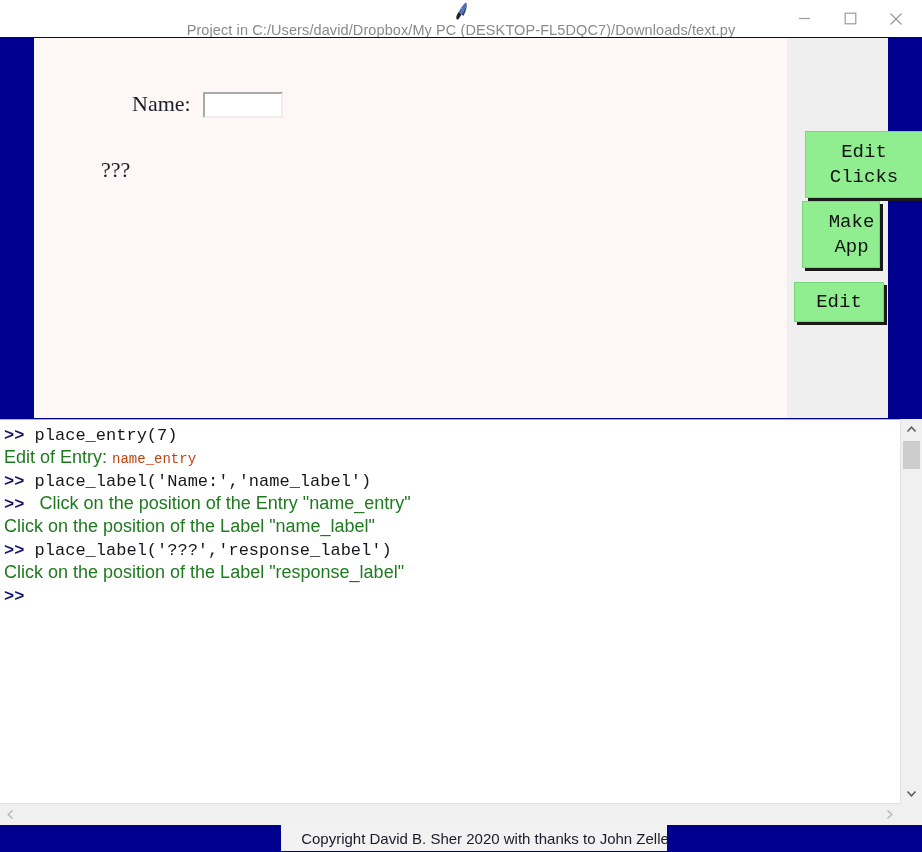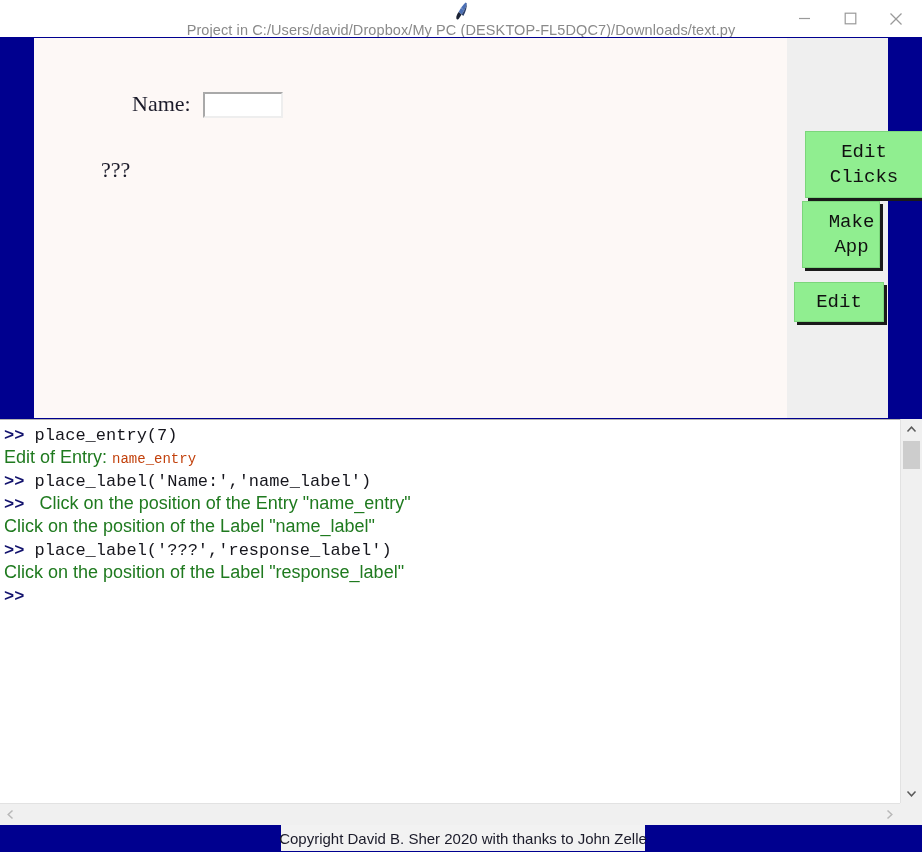--- a/index.html
+++ b/index.html
@@ -212,20 +212,21 @@
     left: 281px; top: 825px;
     width: 364px; height: 26px;
     background: #f2f2f2;
     color: #1b1b2a;
     font-family: "Liberation Sans", sans-serif;
     font-size: 15px;
     display: flex;
     align-items: center;
     justify-content: center;
     white-space: nowrap;
+    padding-left: 22px;
   }
 </style>
 </head>
 <body>
 
 <div id="titlebar">
   <div id="app-icon">
     <svg width="22" height="22" viewBox="0 0 22 22">
       <path d="M14.5 2.4 C12.6 4.2 9.4 8.2 7.6 12.1 L10.6 14.6 C13.0 11.2 15.2 6.6 15.8 3.2 Z" fill="#4a6fb5"></path>
       <path d="M15.8 3.2 C15.2 6.6 13.0 11.2 10.6 14.6 L12.3 15.9 C14.6 12.3 16.2 7.0 15.8 3.2 Z" fill="#2b3f6b"></path>

